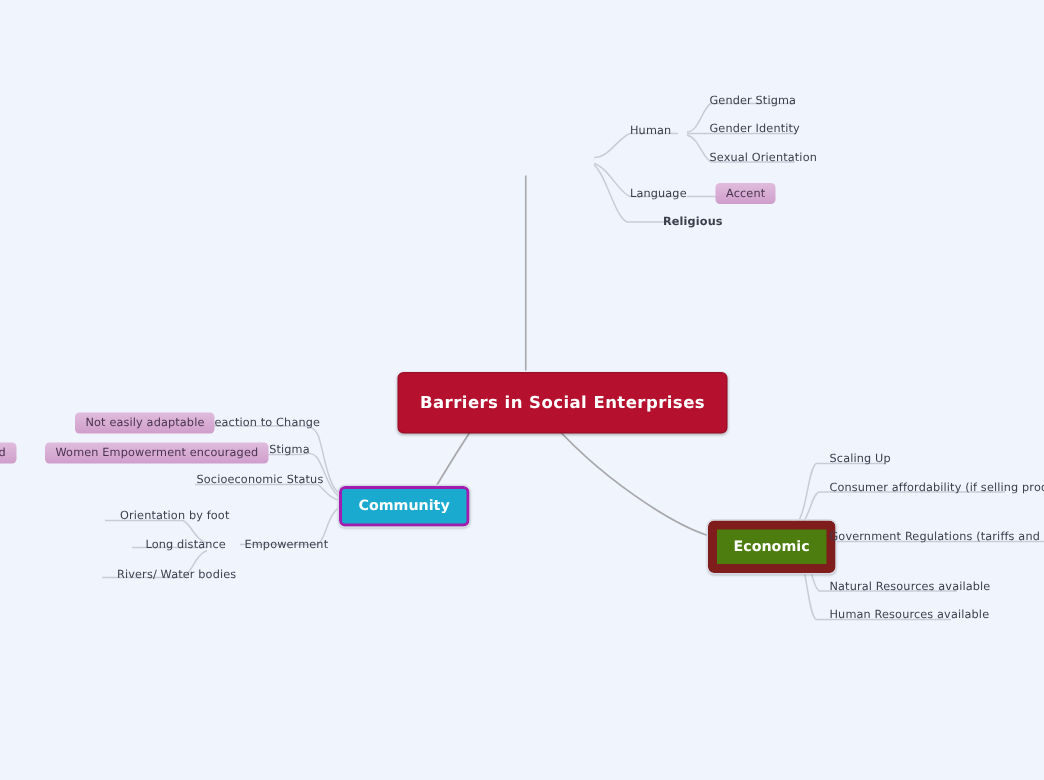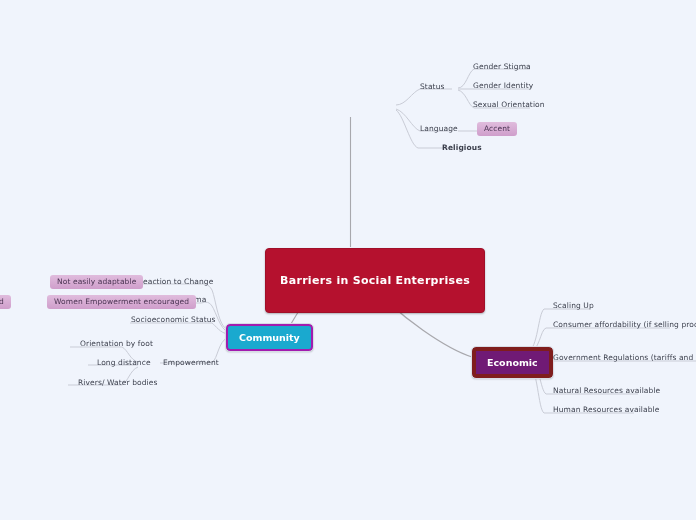--- a/index.html
+++ b/index.html
@@ -33,21 +33,21 @@
     box-sizing: border-box;
     white-space: nowrap;
   }
   
   .root-node {
     background: #b5112e;
     color: #ffffff;
     font-size: 11px;
     font-weight: bold;
     letter-spacing: .3px;
-    padding: 25px 14px;
+    padding: 13px 14px;
     border-radius: 4px;
     box-shadow: 0 1px 2px rgba(0,0,0,.28);
     border: 1px solid #a00f29;
   }
   
   .branch-node {
     font-size: 9.5px;
     font-weight: bold;
     padding: 6px 11px;
     border-radius: 4px;
@@ -58,23 +58,23 @@
     color: #2b5fe8;
     border: 2px solid #3b6fe0;
   }
   .branch-community {
     background: #1aa9cf;
     color: #ffffff;
     border: 2px solid #a21caf;
     outline: 1px solid #d8dce6;
   }
   .branch-economic {
-    background: #701a75;
+    background: #4d7c0f;
     color: #ffffff;
-    border: 4px solid #7f1d1d;
+    border: 6px solid #7f1d1d;
     outline: 1px solid #d8dce6;
   }
   
   .leaf {
     font-size: 7.5px;
     color: #3b3f4c;
     letter-spacing: .1px;
     line-height: 1;
   }
   
@@ -133,21 +133,21 @@
       <path d="M528,354 C540,351 540,330 546,328 L670,328"></path>
       <path d="M528,357 C542,357 544,361 550,361 L696,361"></path>
       <path d="M528,360 C540,362 540,390 546,394 L638,394"></path>
       <path d="M528,362 C538,368 538,409 544,413 L634,413"></path>
     </g>
   </svg>
 
   <div class="node root-node" style="left:265px; top:248px;">Barriers in Social Enterprises</div>
 
 
-  <div class="node leaf" style="left:420px; top:83px;">Status</div>
+  <div class="node leaf" style="left:420px; top:83px;">Human</div>
 
   <div class="node leaf" style="left:473px; top:63px;">Gender Stigma</div>
 
   <div class="node leaf" style="left:473px; top:82px;">Gender Identity</div>
 
   <div class="node leaf" style="left:473px; top:101px;">Sexual Orientation</div>
 
   <div class="node leaf" style="left:420px; top:125px;">Language</div>
 
   <div class="node leaf-badge" style="left:477px; top:122px;">Accent</div>
@@ -155,21 +155,21 @@
   <div class="node leaf" style="left:442px; top:144px;font-weight:bold;">Religious</div>
 
   <div class="node branch-node branch-community" style="left:226px; top:324px;">Community</div>
 
   <div class="node leaf" style="left:138px; top:278px;">Reaction to Change</div>
 
   <div class="node leaf-badge" style="left:50px; top:275px;">Not easily adaptable</div>
 
   <div class="node leaf" style="left:157px; top:296px;">Local Stigma</div>
 
-  <div class="node leaf-badge" style="left:47px; top:295px;">Women Empowerment encouraged</div>
+  <div class="node leaf-badge" style="left:30px; top:295px;">Women Empowerment encouraged</div>
 
   <div class="node leaf-badge clipped" style="left:-8px; top:295px;">d</div>
 
   <div class="node leaf" style="left:131px; top:316px;text-align:center;">Socioeconomic Status</div>
 
   <div class="node leaf" style="left:163px; top:359px;">Empowerment</div>
 
   <div class="node leaf" style="left:80px; top:340px;">Orientation by foot</div>
 
   <div class="node leaf" style="left:97px; top:359px;">Long distance</div>

